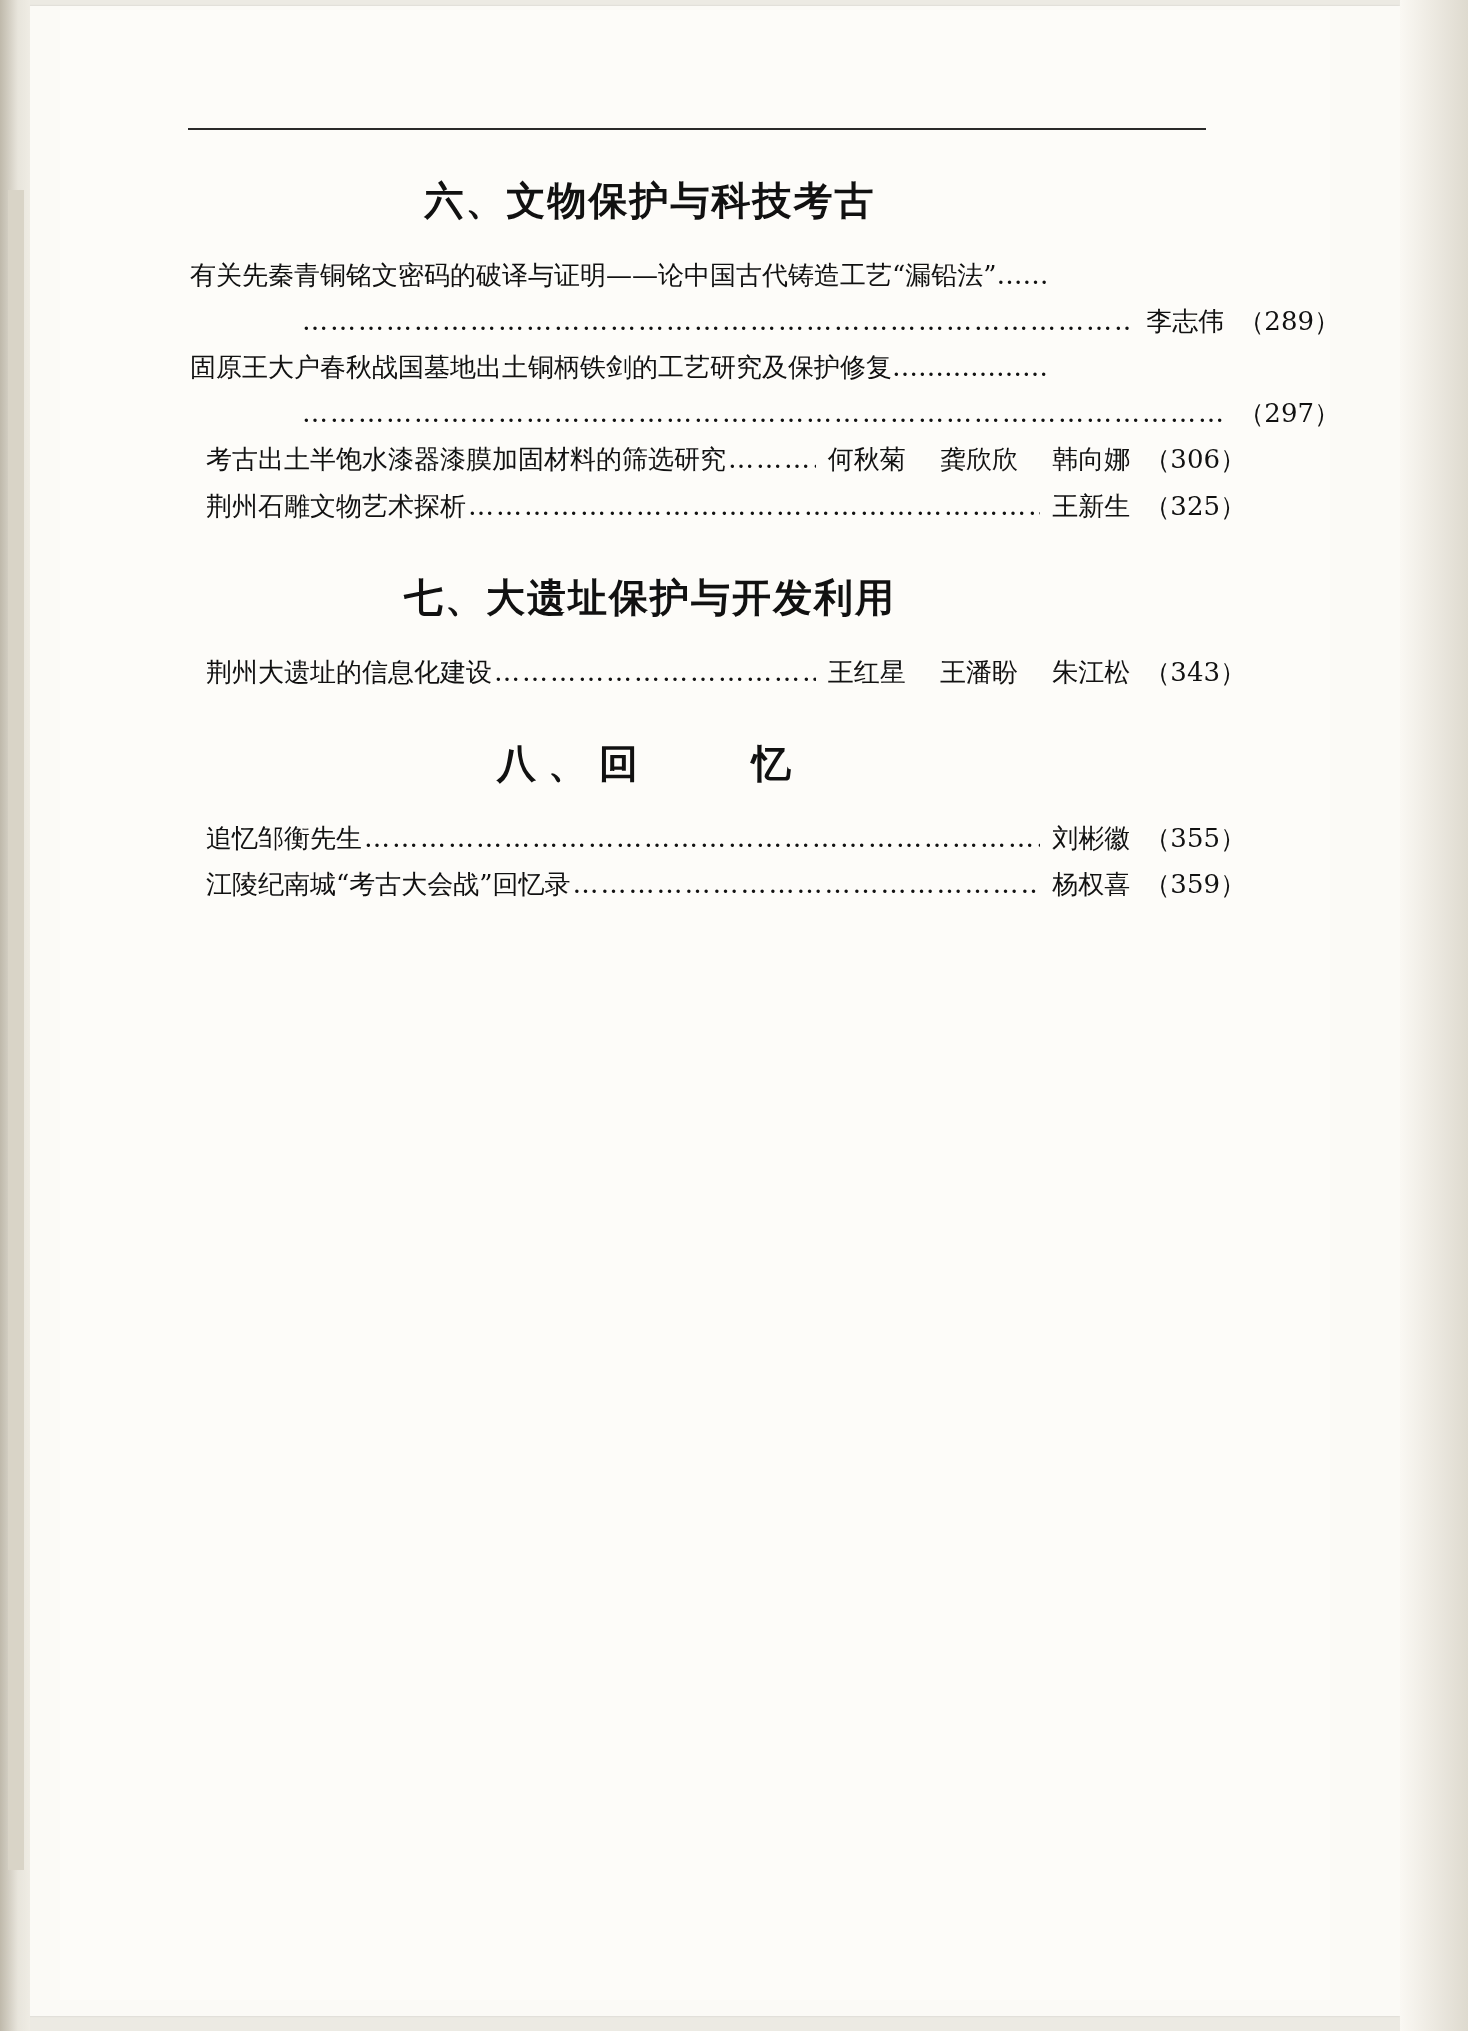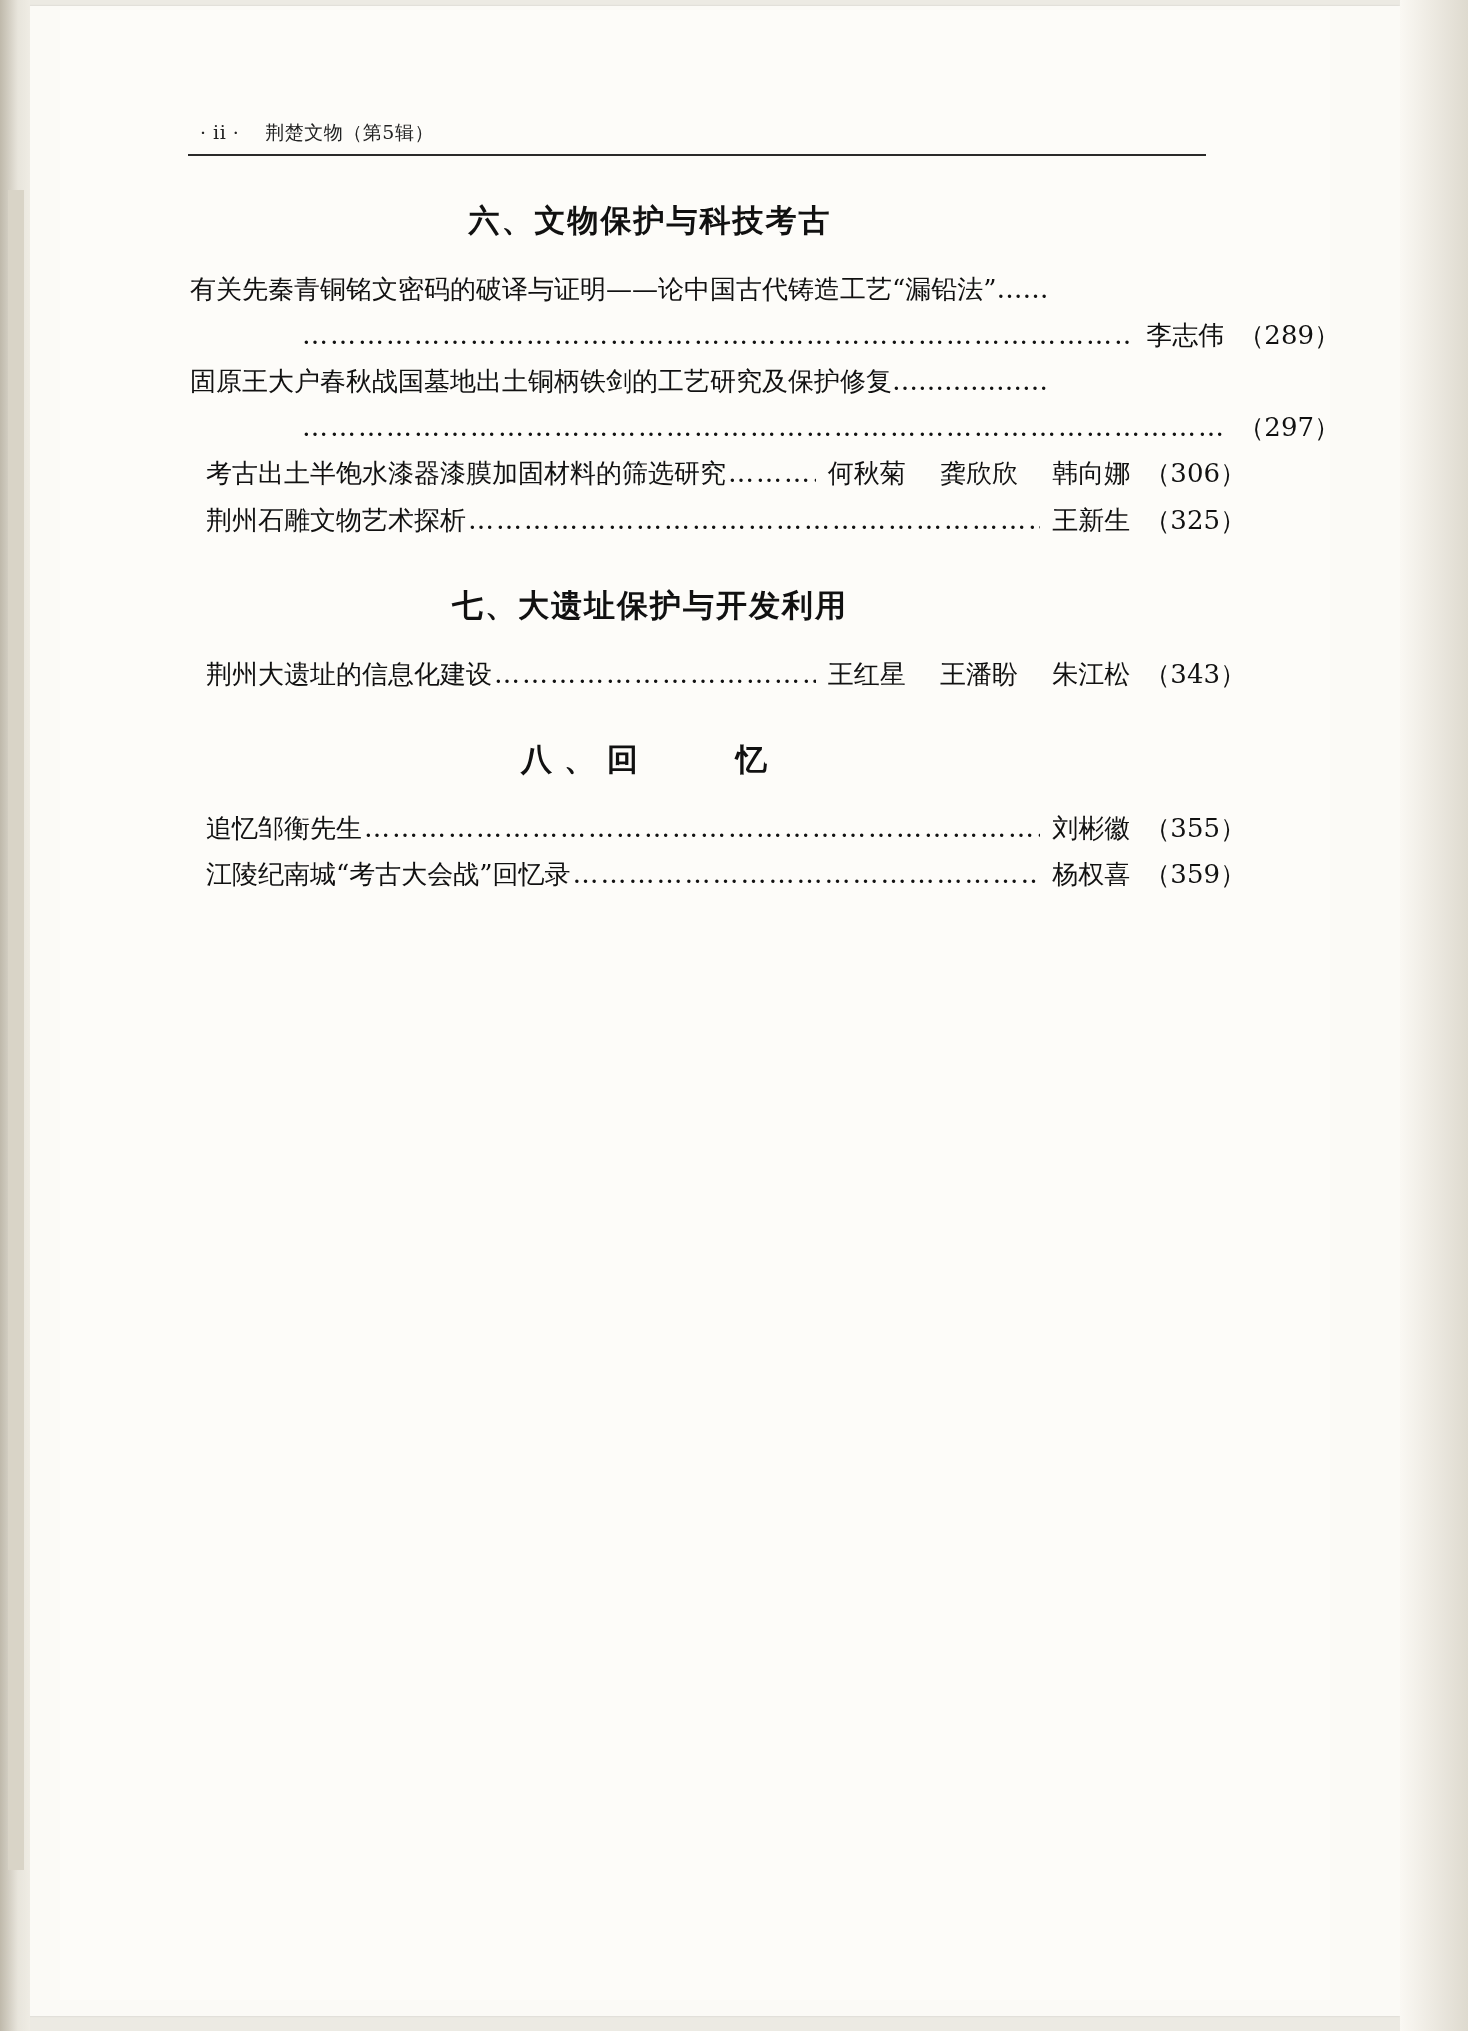--- a/index.html
+++ b/index.html
@@ -89,21 +89,21 @@
   .head-rule {
     margin-top: 8px;
     margin-left: 28px;
     width: 1018px;
     height: 2px;
     background: #2a2a2a;
   }
 
   .section-title {
     text-align: center;
-    font-size: 31px;
+    font-size: 39px;
     font-weight: bold;
     letter-spacing: 2px;
     color: #111;
     margin: 44px 0 26px 0;
     padding-right: 160px;
   }
   .section-title.wide {
     letter-spacing: 12px;
   }
 
@@ -165,24 +165,20 @@
 
 <div class="scan-bg"></div>
 <div class="page-sheet"></div>
 <div class="page-inner"></div>
 <div class="gutter-shade"></div>
 <div class="spine-mark"></div>
 <div class="gutter-shade2"></div>
 
 <div class="content">
 
-  <div class="running-head">
-    <span class="rh-folio">· ii ·</span>
-    <span class="rh-title">荆楚文物（第5辑）</span>
-  </div>
   <div class="head-rule"></div>
 
   <div class="section-title">六、文物保护与科技考古</div>
 
   <div class="entry">
     <div>有关先秦青铜铭文密码的破译与证明——论中国古代铸造工艺“漏铅法”……</div>
   </div>
   <div class="entry second-line">
     <div class="tail-right">
       <span class="leader">……………………………………………………………………………………………………………………………………</span>

